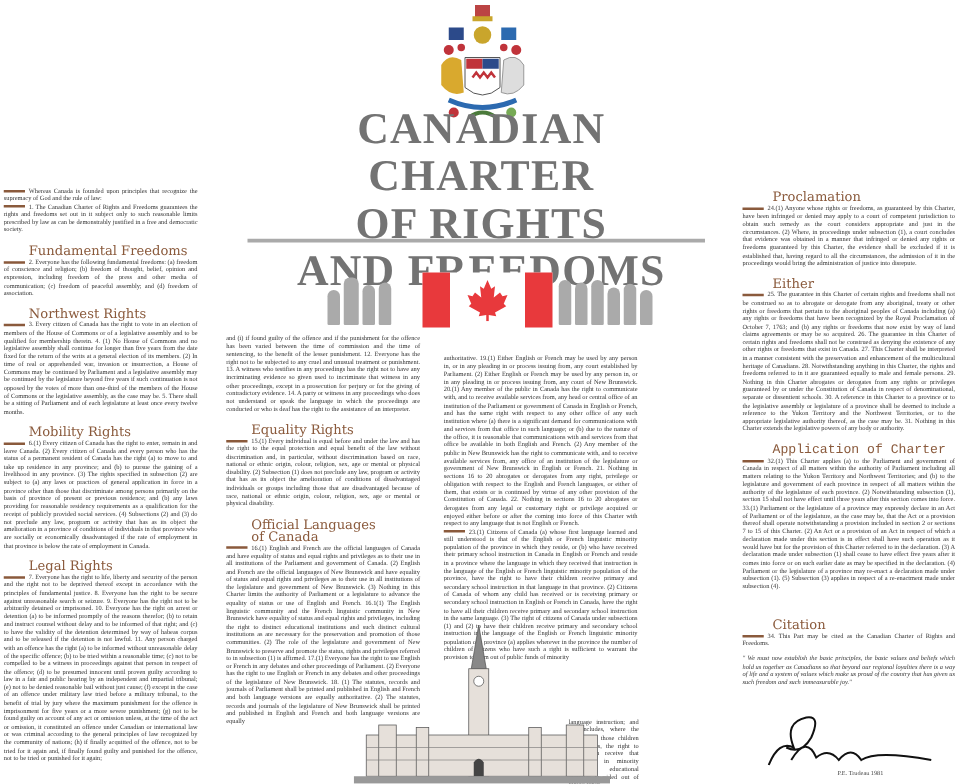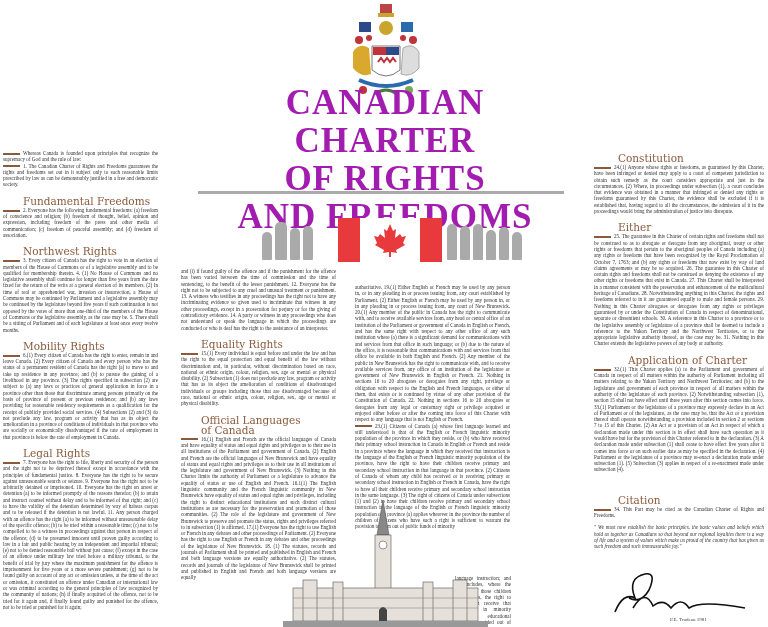--- a/index.html
+++ b/index.html
@@ -1,21 +1,21 @@
 <!DOCTYPE html>
 <html><head>
 <meta charset="utf-8">
 <style>
   html,body{margin:0;padding:0;background:#fff;}
   body{width:768px;height:627px;position:relative;overflow:hidden;font-family:"Liberation Serif",serif;color:#222;}
   .abs{position:absolute;}
   .col{position:absolute;font-size:5.1px;line-height:6.3px;text-align:justify;color:#333;}
   .h{font-family:"DejaVu Serif","Liberation Serif",serif;color:#8a5a3c;font-size:10.5px;line-height:10px;margin:8px 0 1px 20px;}
   .bar{display:inline-block;width:17px;height:2px;background:#8a5a3c;vertical-align:middle;margin-right:3px;}
-  .title{position:absolute;left:195px;width:380px;text-align:center;font-family:"Liberation Serif",serif;font-weight:bold;color:#a21caf;font-size:35px;line-height:38px;letter-spacing:1px;}
+  .title{position:absolute;left:195px;width:380px;text-align:center;font-family:"Liberation Serif",serif;font-weight:bold;color:#737373;font-size:35px;line-height:38px;letter-spacing:1px;}
   .rule{position:absolute;left:198px;top:191px;width:366px;height:3px;background:#aaa;}
   .flag{position:absolute;left:338px;top:218px;width:104px;height:44px;background:#fff;}
   .flag .l{position:absolute;left:0;top:0;width:22px;height:44px;background:#e8393c;}
   .flag .r{position:absolute;right:0;top:0;width:22px;height:44px;background:#e8393c;}
   .people{position:absolute;top:222px;height:38px;display:flex;gap:3px;align-items:flex-end;}
   .person{width:10px;background:#aaa;border-radius:5px 5px 1px 1px;}
   .quote{font-style:italic;}
 </style>
 </head>
 <body>
@@ -128,27 +128,27 @@
     <g stroke="#777" stroke-width="0.5">
       <line x1="10" y1="98" x2="195" y2="98"></line>
       <line x1="10" y1="108" x2="195" y2="108"></line>
     </g>
     <path d="M96 121 V110 Q100 104 104 110 V121Z" fill="#444"></path>
     <rect x="0" y="121" width="205" height="6" fill="#999"></rect>
   </svg>
 </div>
 
 <div class="col" style="left:594px;top:145px;width:170px;">
-  <div class="h" style="margin-left:24px;">Constitution</div>
+  <div class="h" style="margin-left:24px;">Proclamation</div>
   <div><span class="bar"></span><span>24.(1) Anyone whose rights or freedoms, as guaranteed by this Charter, have been infringed or denied may apply to a court of competent jurisdiction to obtain such remedy as the court considers appropriate and just in the circumstances. (2) Where, in proceedings under subsection (1), a court concludes that evidence was obtained in a manner that infringed or denied any rights or freedoms guaranteed by this Charter, the evidence shall be excluded if it is established that, having regard to all the circumstances, the admission of it in the proceedings would bring the administration of justice into disrepute.</span></div>
 
   <div class="h" style="margin-left:24px;">Either</div>
   <div><span class="bar"></span><span>25. The guarantee in this Charter of certain rights and freedoms shall not be construed so as to abrogate or derogate from any aboriginal, treaty or other rights or freedoms that pertain to the aboriginal peoples of Canada including (a) any rights or freedoms that have been recognized by the Royal Proclamation of October 7, 1763; and (b) any rights or freedoms that now exist by way of land claims agreements or may be so acquired. 26. The guarantee in this Charter of certain rights and freedoms shall not be construed as denying the existence of any other rights or freedoms that exist in Canada. 27. This Charter shall be interpreted in a manner consistent with the preservation and enhancement of the multicultural heritage of Canadians. 28. Notwithstanding anything in this Charter, the rights and freedoms referred to in it are guaranteed equally to male and female persons. 29. Nothing in this Charter abrogates or derogates from any rights or privileges guaranteed by or under the Constitution of Canada in respect of denominational, separate or dissentient schools. 30. A reference in this Charter to a province or to the legislative assembly or legislature of a province shall be deemed to include a reference to the Yukon Territory and the Northwest Territories, or to the appropriate legislative authority thereof, as the case may be. 31. Nothing in this Charter extends the legislative powers of any body or authority.</span></div>
 
-  <div class="h" style="margin-left:34px;">Application of Charter</div>
+  <div class="h" style="margin-left:24px;font-family:Liberation Mono, monospace;">Application of Charter</div>
   <div><span class="bar"></span><span>32.(1) This Charter applies (a) to the Parliament and government of Canada in respect of all matters within the authority of Parliament including all matters relating to the Yukon Territory and Northwest Territories; and (b) to the legislature and government of each province in respect of all matters within the authority of the legislature of each province. (2) Notwithstanding subsection (1), section 15 shall not have effect until three years after this section comes into force. 33.(1) Parliament or the legislature of a province may expressly declare in an Act of Parliament or of the legislature, as the case may be, that the Act or a provision thereof shall operate notwithstanding a provision included in section 2 or sections 7 to 15 of this Charter. (2) An Act or a provision of an Act in respect of which a declaration made under this section is in effect shall have such operation as it would have but for the provision of this Charter referred to in the declaration. (3) A declaration made under subsection (1) shall cease to have effect five years after it comes into force or on such earlier date as may be specified in the declaration. (4) Parliament or the legislature of a province may re-enact a declaration made under subsection (1). (5) Subsection (3) applies in respect of a re-enactment made under subsection (4).</span></div>
 
   <div class="h" style="margin-left:24px;margin-top:22px;">Citation</div>
   <div><span class="bar"></span><span>34. This Part may be cited as the Canadian Charter of Rights and Freedoms.</span></div>
 
   <div class="quote" style="margin-top:6px;">" We must now establish the basic principles, the basic values and beliefs which hold us together as Canadians so that beyond our regional loyalties there is a way of life and a system of values which make us proud of the country that has given us such freedom and such immeasurable joy."</div>
 </div>
 
 <div class="abs" style="left:605px;top:568px;width:150px;height:50px;">
   <svg width="150" height="50" viewBox="0 0 150 50">

